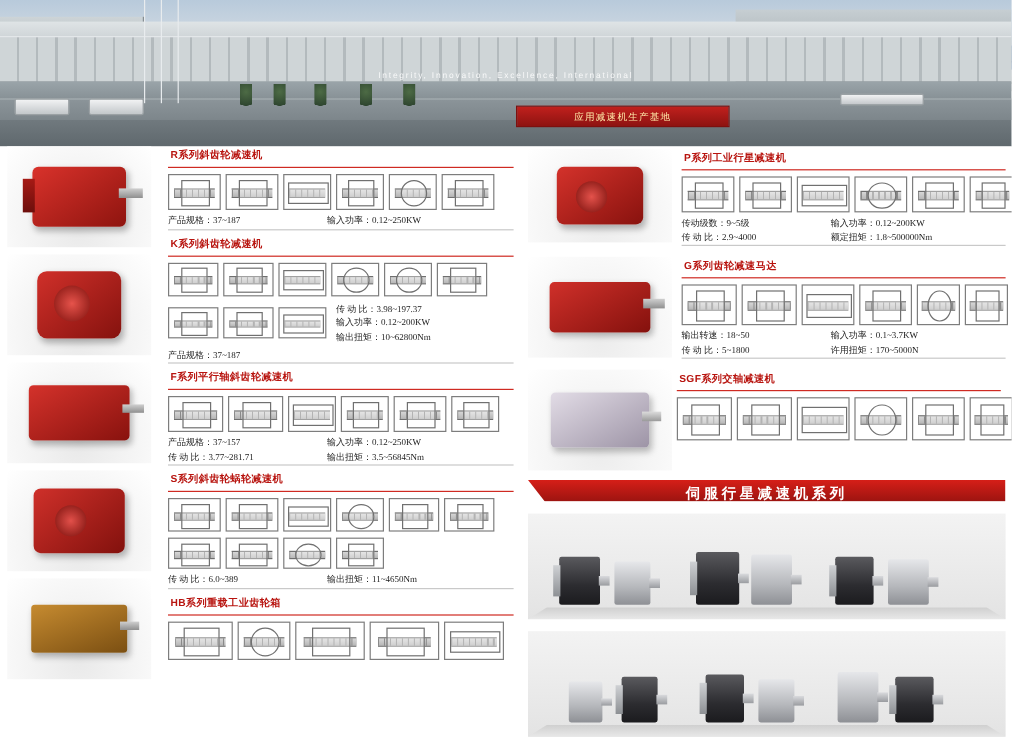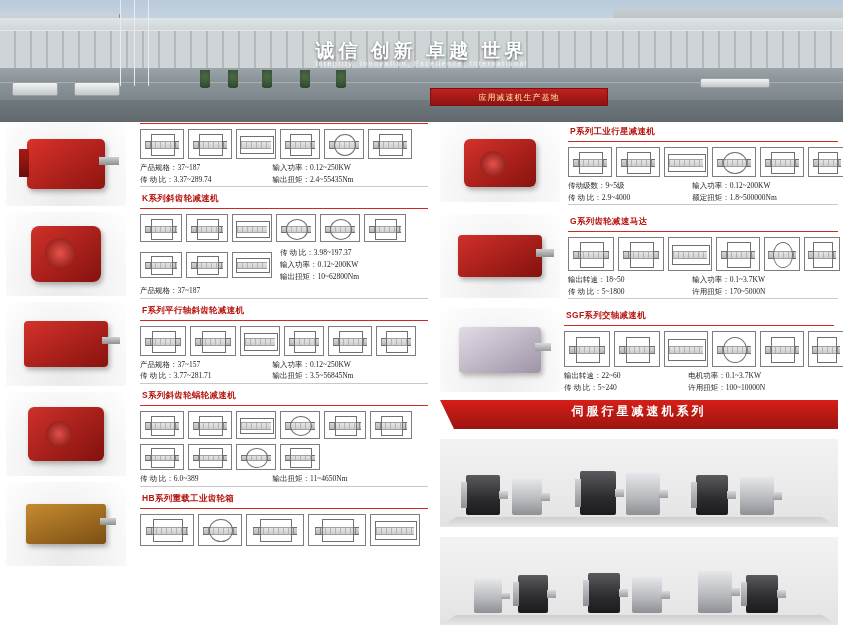--- a/index.html
+++ b/index.html
@@ -137,21 +137,21 @@
 
   
   .right-photo {
     position:absolute; left:0; width:120px;
     background: radial-gradient(ellipse at 50% 80%, #ececec 0%, #f7f7f7 60%, #ffffff 100%);
   }
 
   
   .servo-panel { position:absolute; left:0; top:278px; width:398px; }
   .servo-head {
-    height:29px; background:linear-gradient(#d61f18,#9c1410);
+    height:18px; background:linear-gradient(#d61f18,#9c1410);
     color:#fff; font-size:12px; font-weight:bold; letter-spacing:3px;
     text-align:center; line-height:22px;
     clip-path: polygon(0 0, 100% 0, 100% 100%, 14px 100%);
   }
   .shelf {
     margin-top:10px; height:88px; position:relative;
     background: linear-gradient(#f3f3f3, #e3e3e3);
   }
   .shelf:after {
     content:""; position:absolute; left:0; right:0; bottom:0; height:10px;
@@ -195,21 +195,20 @@
   <div class="truck" style="left:12px"></div>
   <div class="truck" style="left:74px"></div>
   <div class="truck" style="left:700px;bottom:34px;width:70px;height:10px"></div>
 
   <div class="tree" style="left:200px"></div>
   <div class="tree" style="left:228px"></div>
   <div class="tree" style="left:262px"></div>
   <div class="tree" style="left:300px"></div>
   <div class="tree" style="left:336px"></div>
 
-  <div class="slogan">诚信 创新 卓越 世界</div>
   <div class="slogan-sub">Integrity, Innovation, Excellence, International</div>
   <div class="banner-red">应用减速机生产基地</div>
 </div>
 
 <div class="sheet">
 
   <div class="col-photos">
     <div class="photo-cell">
       <div class="gearbox" style="width:78px;height:50px;background:linear-gradient(145deg,#d9322b,#8e140f);border-radius:5px;box-shadow:2px 3px 5px rgba(0,0,0,.28)">
         <div style="position:absolute;right:-14px;top:18px;width:20px;height:8px;background:linear-gradient(#cfcfcf,#8f8f8f)"></div>
@@ -234,37 +233,34 @@
     <div class="photo-cell">
       <div class="gearbox" style="width:80px;height:40px;background:linear-gradient(160deg,#c68b30,#7b4f12);border-radius:3px;box-shadow:2px 3px 5px rgba(0,0,0,.28)">
         <div style="position:absolute;right:-10px;top:14px;width:16px;height:7px;background:linear-gradient(#cfcfcf,#8f8f8f)"></div>
       </div>
     </div>
   </div>
 
   <div class="col-left">
 
     <div class="series">
+      <div class="series-title">R系列斜齿轮减速机</div>
       <div class="rule red"></div>
       <div class="diagram-row">
         <div class="diagram" style="width:44px;height:30px"></div>
         <div class="diagram" style="width:44px;height:30px"></div>
         <div class="diagram flange" style="width:40px;height:30px"></div>
         <div class="diagram" style="width:40px;height:30px"></div>
         <div class="diagram circ" style="width:40px;height:30px"></div>
         <div class="diagram" style="width:44px;height:30px"></div>
       </div>
       <div class="specs">
         <div class="grid2">
           <div class="c1"><span class="k">产品规格：</span><span>37~187</span></div>
           <div class="c2"><span class="k">输入功率：</span><span>0.12~250KW</span></div>
-        </div>
-        <div class="grid2">
-          <div class="c1"><span class="k">传 动 比：</span><span>3.37~289.74</span></div>
-          <div class="c2"><span class="k">输出扭矩：</span><span>2.4~55435Nm</span></div>
         </div>
       </div>
       <div class="rule"></div>
     </div>
 
     <div class="series">
       <div class="series-title">K系列斜齿轮减速机</div>
       <div class="rule red"></div>
       <div class="diagram-row">
         <div class="diagram" style="width:42px;height:28px"></div>
@@ -423,30 +419,20 @@
       <div class="series-title">SGF系列交轴减速机</div>
       <div class="rule red"></div>
       <div class="diagram-row">
         <div class="diagram" style="width:46px;height:36px"></div>
         <div class="diagram" style="width:46px;height:36px"></div>
         <div class="diagram flange" style="width:44px;height:36px"></div>
         <div class="diagram circ" style="width:44px;height:36px"></div>
         <div class="diagram" style="width:44px;height:36px"></div>
         <div class="diagram" style="width:36px;height:36px"></div>
       </div>
-      <div class="specs">
-        <div class="grid2">
-          <div class="c1"><span class="k">输出转速：</span><span>22~60</span></div>
-          <div class="c2"><span class="k">电机功率：</span><span>0.1~3.7KW</span></div>
-        </div>
-        <div class="grid2">
-          <div class="c1"><span class="k">传 动 比：</span><span>5~240</span></div>
-          <div class="c2"><span class="k">许用扭矩：</span><span>100~10000N</span></div>
-        </div>
-      </div>
     </div>
 
     <div class="servo-panel">
       <div class="servo-head">伺服行星减速机系列</div>
 
       <div class="shelf">
         <div class="servo" style="left:26px;width:34px;height:40px">
             <div class="body"></div>
             <div class="flange"></div>
             <div class="shaft"></div>

